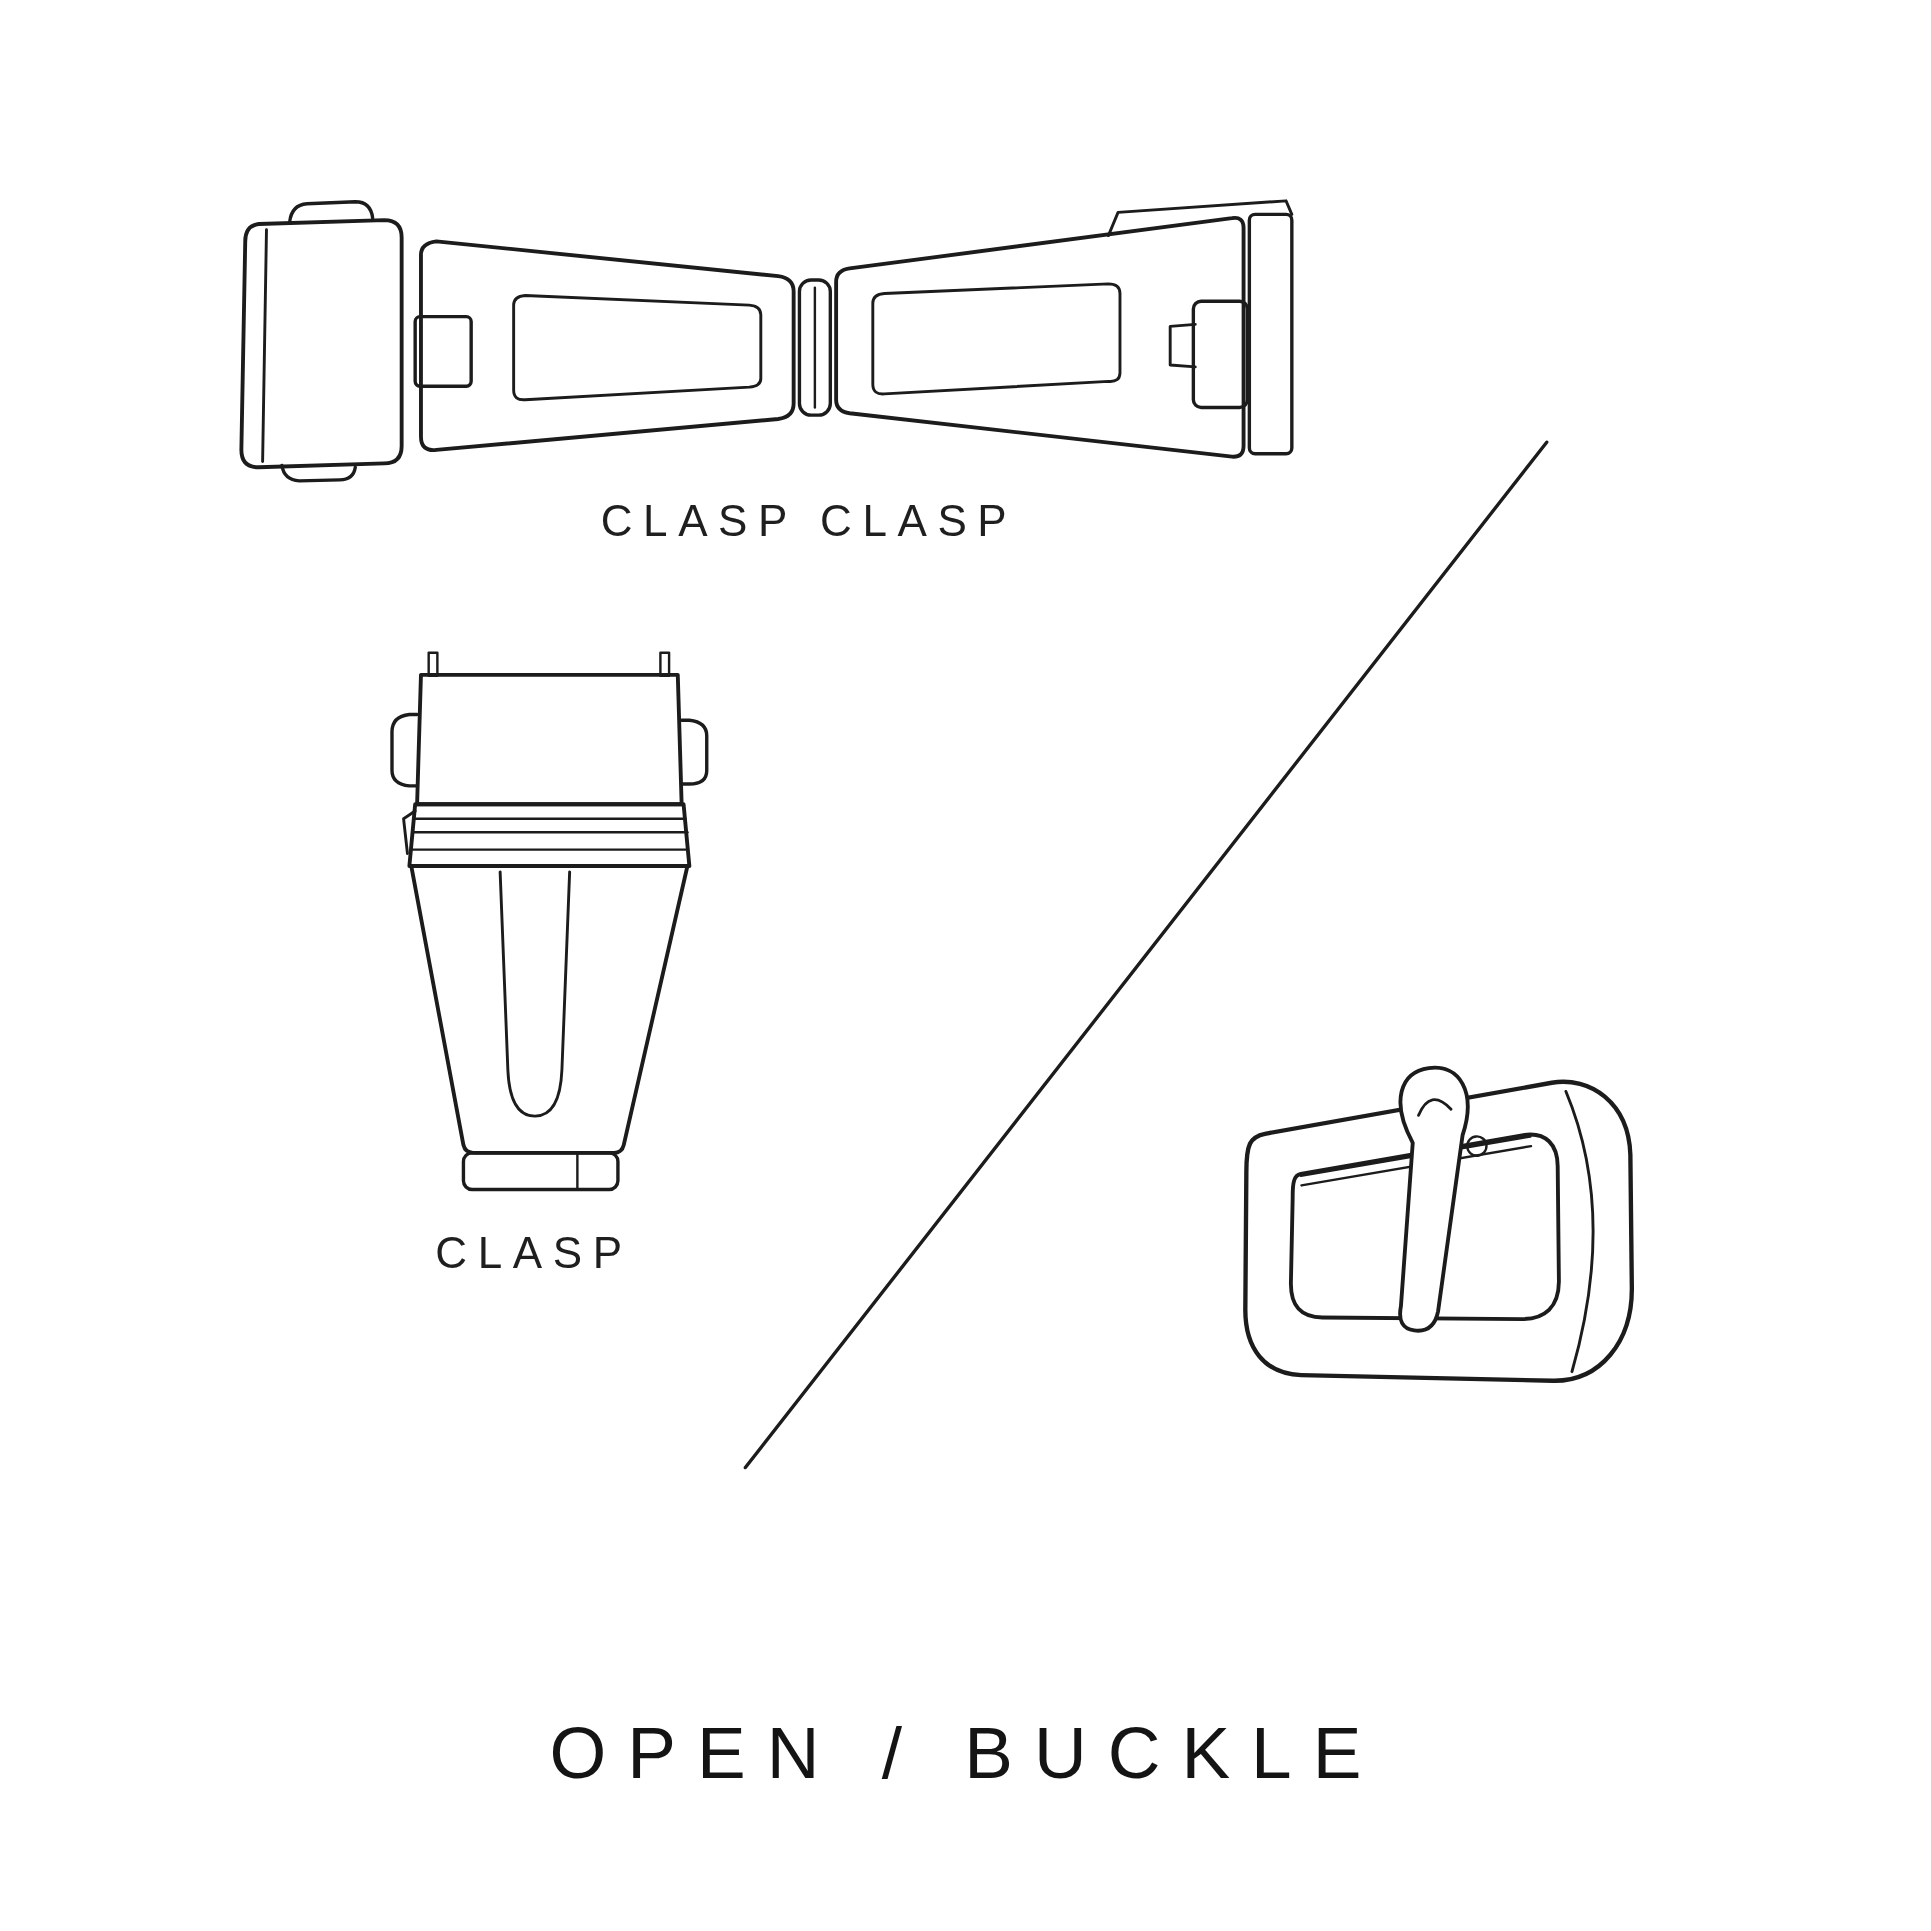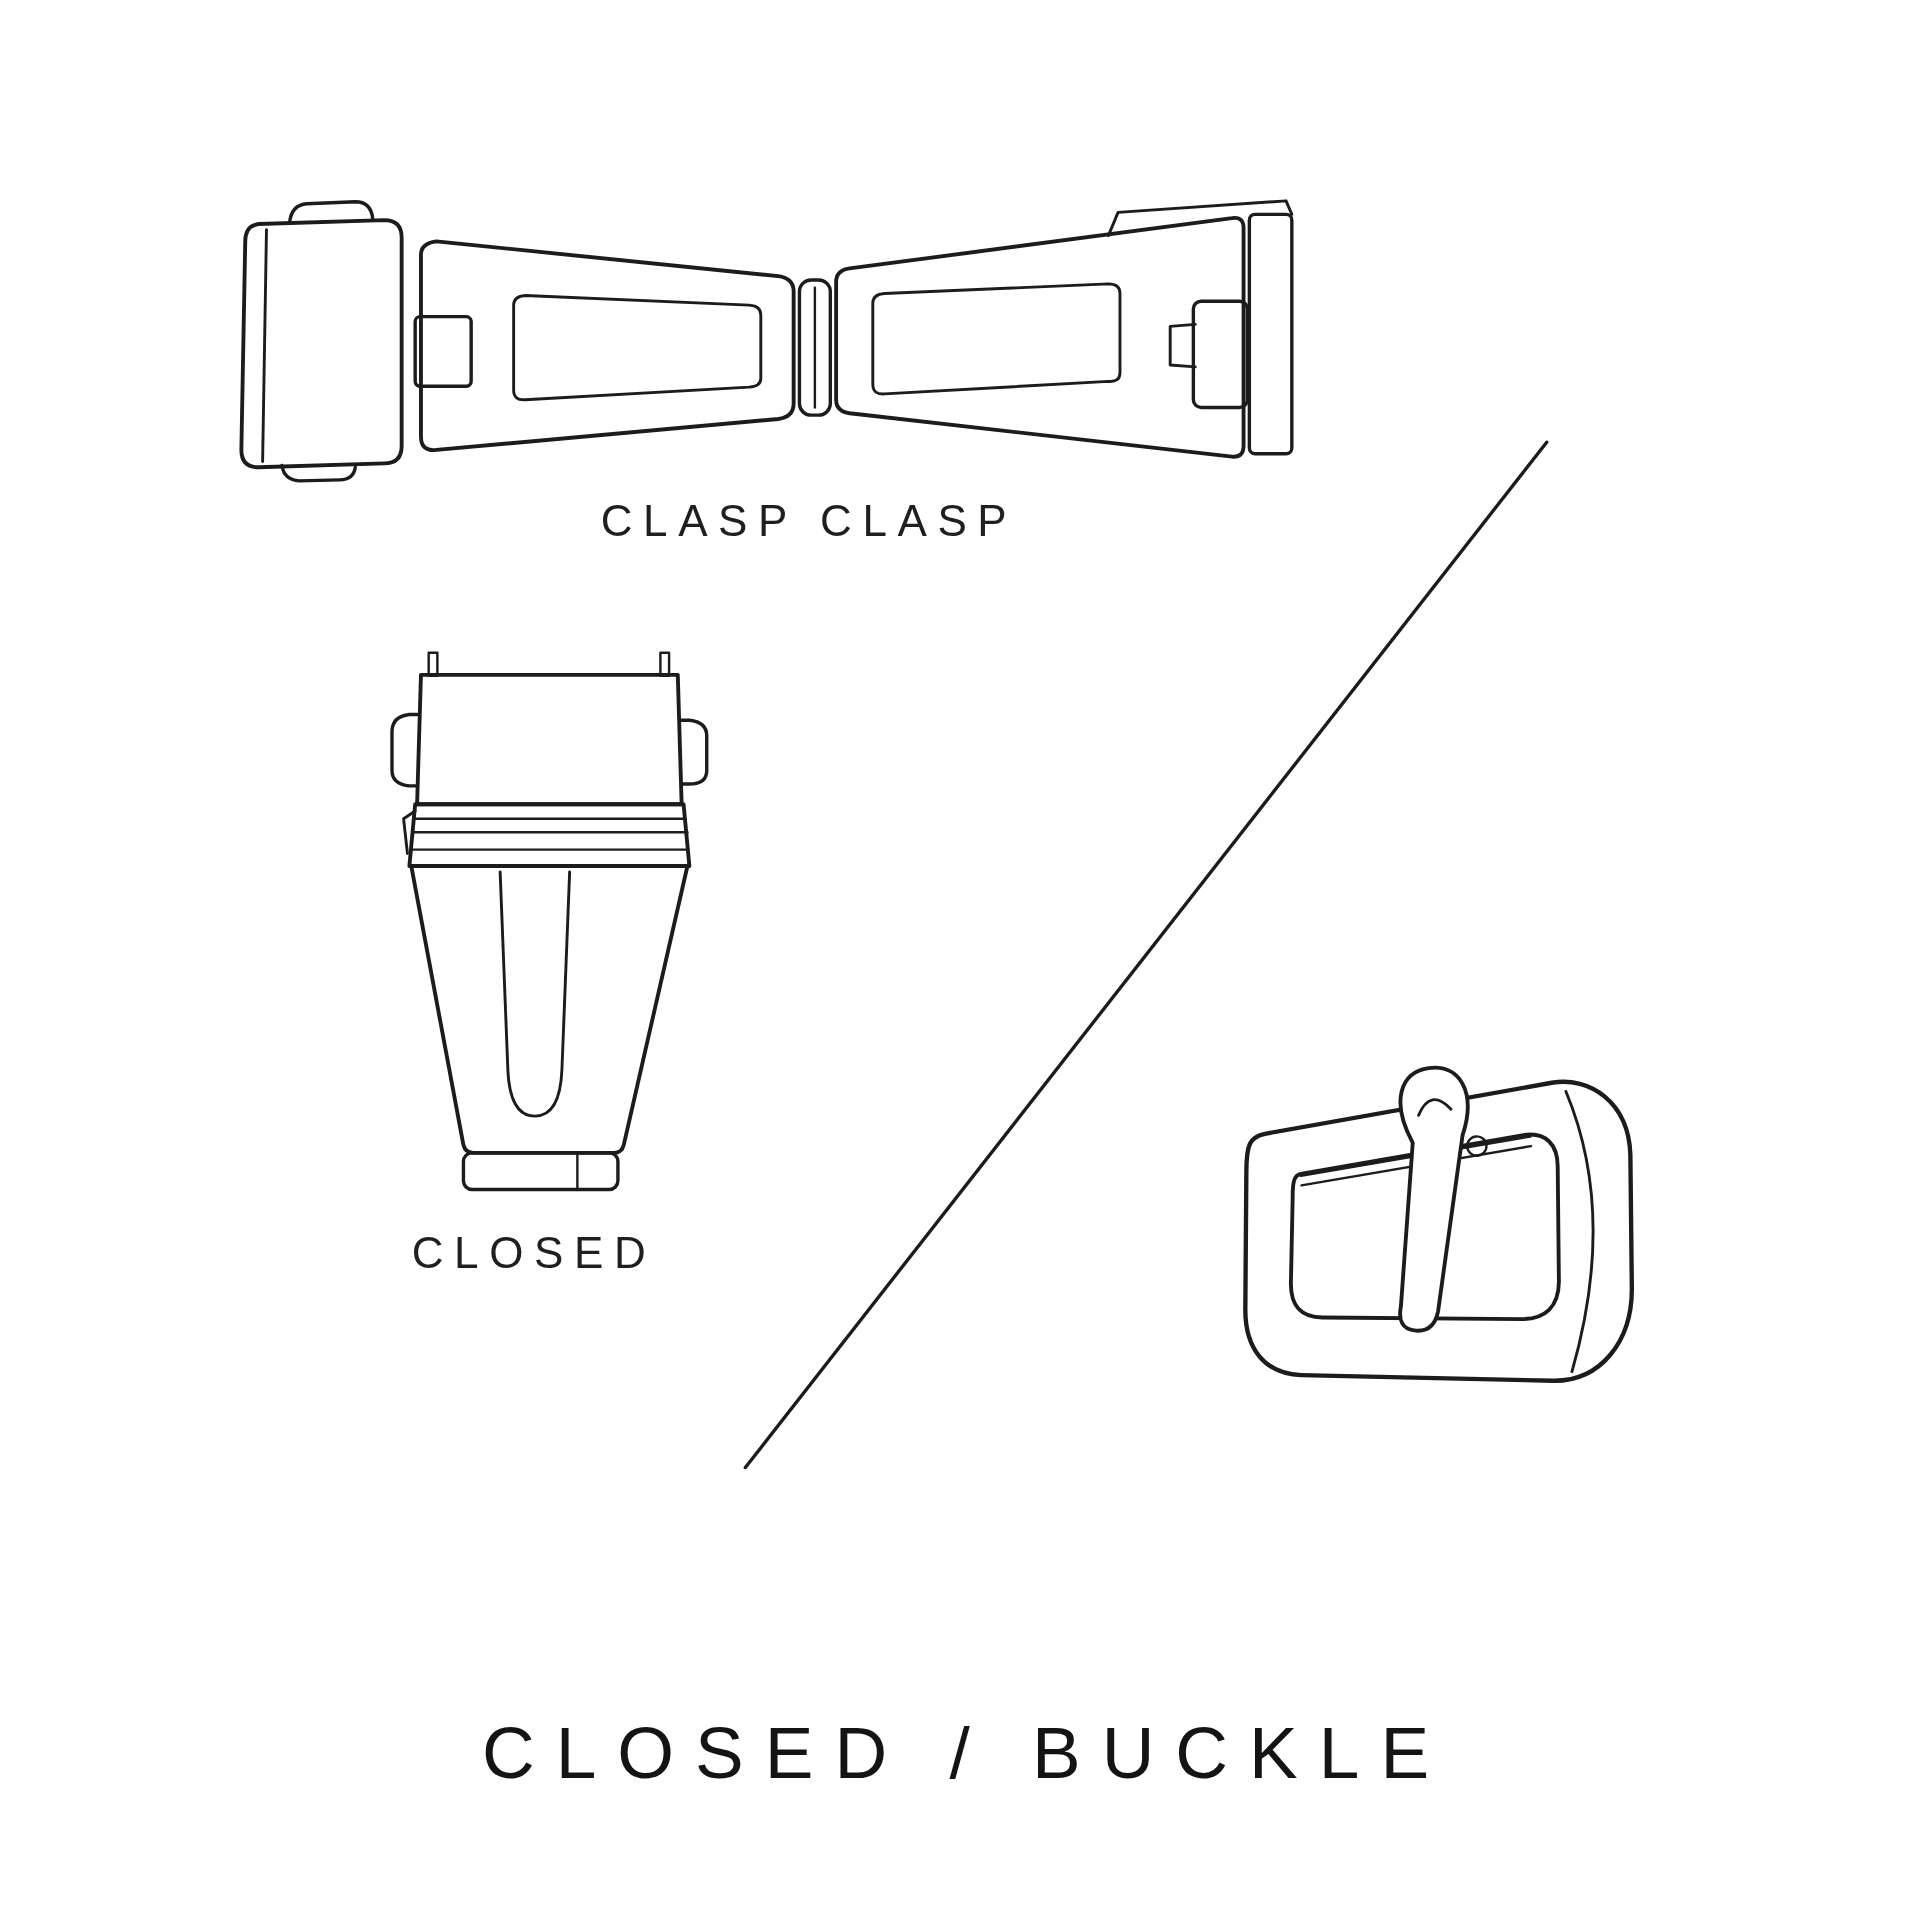--- a/index.html
+++ b/index.html
@@ -100,18 +100,18 @@
       <path d="M 1352,1218 L 1592,1194" stroke-width="2.5"></path>
       <circle cx="1536" cy="1190" r="10" stroke-width="2.5"></circle>
 
       <path d="M 1470,1182 C 1450,1138 1462,1108 1492,1106 C 1524,1104 1540,1134 1522,1178 L 1484,1358 Q 1478,1380 1458,1376 Q 1440,1372 1446,1350 Z" fill="#ffffff" stroke-width="4"></path>
       <path d="M 1478,1154 Q 1492,1126 1512,1150" stroke-width="3"></path>
     </g>
   </svg>
 
   <div class="label caption" style="left:809px; top:496px;">CLASP CLASP</div>
 
-  <div class="label caption" style="left:534px; top:1228px;">CLOSED</div>
+  <div class="label caption" style="left:534px; top:1228px;">CLASP</div>
 
-  <div class="label title" style="left:966px; top:1711px;">CLOSED / BUCKLE</div>
+  <div class="label title" style="left:966px; top:1711px;">OPEN / BUCKLE</div>
 
 </div>
 
 
 </body></html>

